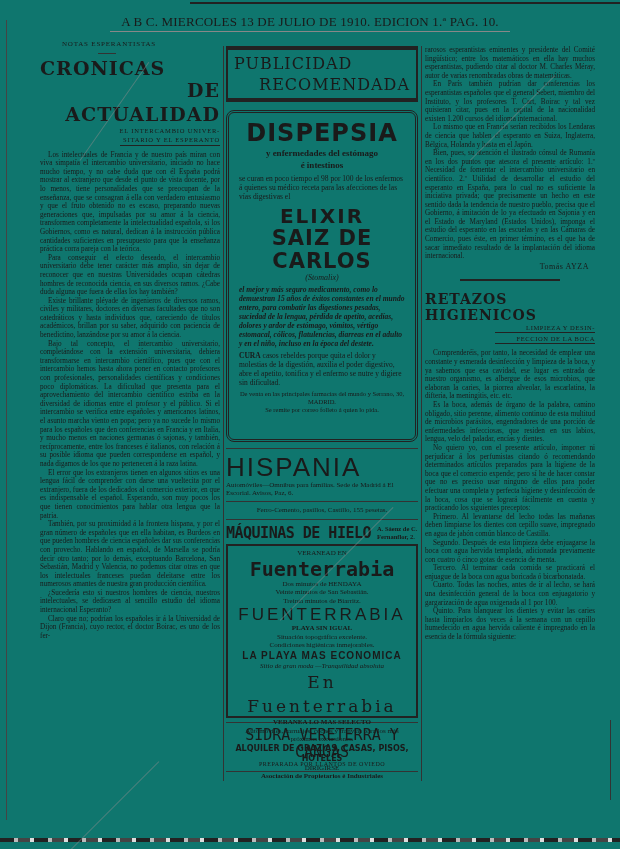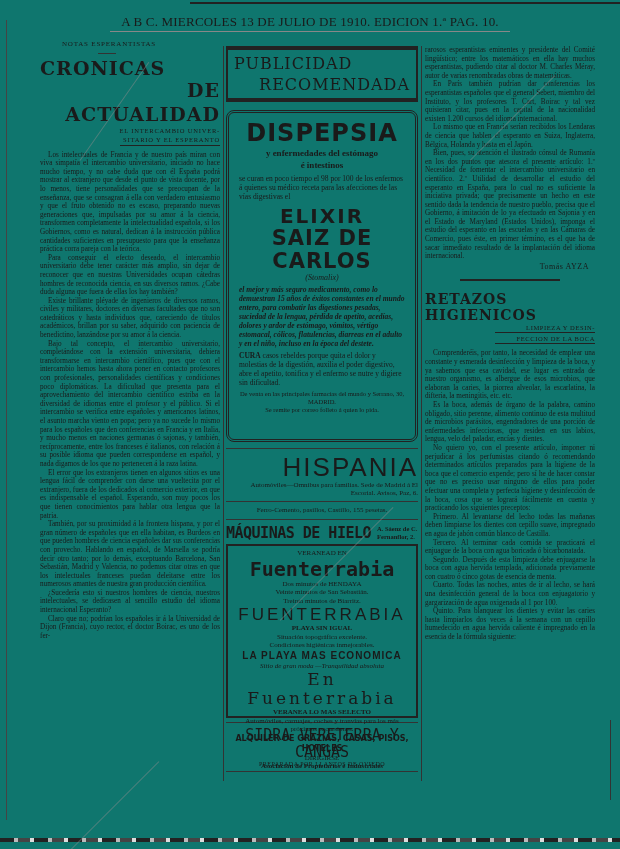--- a/index.html
+++ b/index.html
@@ -30,34 +30,34 @@
   .pub2 { font-size:16px; letter-spacing:1px; font-family:"DejaVu Serif",serif; text-align:right; margin-top:2px; }
   .ad-disp { margin-top:8px; padding:6px 10px 6px; text-align:center; border:3px double #222; border-radius:8px; height:332px; box-sizing:border-box; }
   .disp-title { font-size:24px; font-weight:bold; font-family:"DejaVu Sans",sans-serif; letter-spacing:1px; line-height:28px; }
   .disp-sub { font-size:9px; font-weight:bold; line-height:12px; }
   .disp-body { font-size:7.5px; line-height:9px; text-align:left; margin-top:3px; }
   .elixir { font-size:20px; font-weight:bold; font-family:"DejaVu Sans",sans-serif; letter-spacing:2px; line-height:22px; margin-top:4px; }
   .saiz { font-size:21px; font-weight:bold; font-family:"DejaVu Sans",sans-serif; letter-spacing:1px; line-height:23px; }
   .stomalix { font-size:8px; font-style:italic; }
   .italic { font-style:italic; font-weight:bold; }
   .small-c { font-size:6.5px; line-height:8px; text-align:center; }
-  .hispania { text-align:right; margin-top:0; }
+  .hispania { text-align:left; margin-top:0; }
   .hisp-title { font-size:26px; letter-spacing:2px; line-height:28px; font-family:"Liberation Sans",sans-serif; }
   .hisp-sub { font-size:7px; line-height:8px; }
   .hrule { height:1px; background:#333; margin:4px 0; }
   .line-ad { font-size:7px; line-height:9px; text-align:center; }
   .maquinas { display:flex; align-items:center; gap:6px; margin:2px 0; }
   .maq-title { font-size:15px; font-weight:bold; font-family:"DejaVu Sans Mono",monospace; letter-spacing:-0.5px; white-space:nowrap; }
   .maq-side { font-size:6.5px; line-height:8px; font-weight:bold; }
   .fuente-box { border:2px solid #222; padding:3px 6px; text-align:center; height:174px; box-sizing:border-box; }
   .f-small { font-size:7px; line-height:8.5px; }
   .f-title { font-size:20px; font-family:"DejaVu Sans Mono",monospace; font-weight:bold; line-height:22px; }
   .f-title2 { font-size:17px; letter-spacing:3px; font-family:"Liberation Sans",sans-serif; line-height:19px; }
   .f-bold { font-size:10px; font-weight:bold; letter-spacing:1px; line-height:12px; font-family:"Liberation Sans",sans-serif; }
-  .f-title3 { font-size:17px; font-family:"DejaVu Serif",serif; letter-spacing:3px; line-height:19px; }
+  .f-title3 { font-size:17px; font-family:"DejaVu Serif",serif; letter-spacing:3px; line-height:24px; }
   .f-caps { font-size:8px; font-weight:bold; font-family:"DejaVu Sans",sans-serif; line-height:10px; }
   .sidra { text-align:center; margin-top:4px; }
   .sidra-title { font-size:15px; font-family:"DejaVu Sans Mono",monospace; letter-spacing:0px; line-height:17px; }
   .sidra-sub { font-size:6px; letter-spacing:0.5px; }
   .abanicos { display:flex; align-items:center; gap:6px; }
   .aban-title { font-size:16px; font-family:"DejaVu Sans Mono",monospace; letter-spacing:-1px; }
   .aban-side { font-size:6.5px; line-height:8px; font-weight:bold; }
 
   .signature { text-align:right; font-size:8px; margin:2px 6px 4px 0; letter-spacing:0.5px; }
   .sep-orn { height:2px; background:#222; width:100px; margin:8px auto 10px; }
@@ -172,22 +172,22 @@
     <div class="sep-orn"></div>
     <div class="retazos">RETAZOS HIGIENICOS</div>
     <div class="retazos-sub">LIMPIEZA Y DESIN-</div>
     <div class="retazos-rule"></div>
     <div class="retazos-sub">FECCION DE LA BOCA</div>
     <div class="retazos-rule" style="margin-bottom:5px;"></div>
     <p>Comprenderéis, por tanto, la necesidad de emplear una constante y esmerada desinfección y limpieza de la boca, y ya sabemos que esa cavidad, ese lugar es entrada de nuestro organismo, es albergue de esos microbios, que elaboran la caries, la piorrea alveolar, la escarlatina, la difteria, la meningitis, etc. etc.</p>
     <p>Es la boca, además de órgano de la palabra, camino obligado, sitio perenne, alimento continuo de esta multitud de microbios parásitos, engendradores de una porción de enfermedades infecciosas, que residen en sus labios, lengua, velo del paladar, encías y dientes.</p>
     <p>No quiero yo, con el presente artículo, imponer ni perjudicar á los perfumistas citando ó recomendando determinados artículos preparados para la higiene de la boca que el comercio expende; pero sí he de hacer constar que no es preciso usar ninguno de ellos para poder efectuar una completa y perfecta higiene y desinfección de la boca, cosa que se logrará fácilmente en cuenta y practicando los siguientes preceptos:</p>
     <p>Primero. Al levantarse del lecho todas las mañanas deben limpiarse los dientes con cepillo suave, impregnado en agua de jabón común blanco de Castilla.</p>
+    <p>Segundo. Después de esta limpieza debe enjuagarse la boca con agua hervida templada, adicionada previamente con cuatro ó cinco gotas de esencia de menta.</p>
     <p>Tercero. Al terminar cada comida se practicará el enjuague de la boca con agua boricada ó bicarbonatada.</p>
-    <p>Segundo. Después de esta limpieza debe enjuagarse la boca con agua hervida templada, adicionada previamente con cuatro ó cinco gotas de esencia de menta.</p>
     <p>Cuarto. Todas las noches, antes de ir al lecho, se hará una desinfección general de la boca con enjuagatorio y gargarización de agua oxigenada al 1 por 100.</p>
     <p>Quinto. Para blanquear los dientes y evitar las caries hasta limpiarlos dos veces á la semana con un cepillo humedecido en agua hervida caliente é impregnado en la esencia de la fórmula siguiente:</p>
   </div>
 
   <div class="right-scroll"></div>
   <div class="bottom-strip"></div>
 
   <div class="wm-line" style="left:80px; top:160px; width:120px; transform:rotate(-55deg);"></div>
   <div class="wm-line" style="left:280px; top:620px; width:160px; transform:rotate(-45deg);"></div>
   <div class="wm-line" style="left:470px; top:160px; width:120px; transform:rotate(-45deg);"></div>

